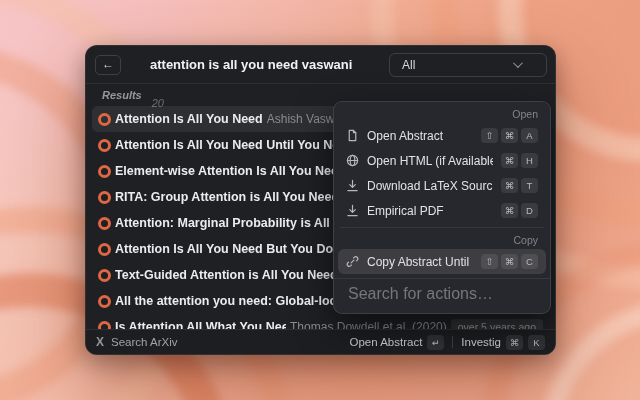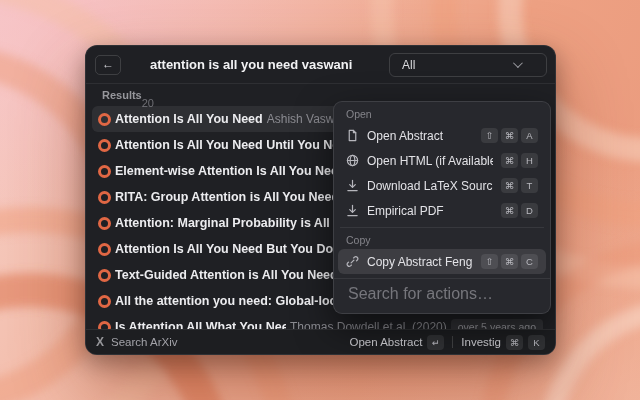--- a/index.html
+++ b/index.html
@@ -21,22 +21,22 @@
   .backbtn{width:24px;height:18px;flex:0 0 auto;border:1px solid rgba(255,255,255,.14);
     border-radius:5px;color:#cfcfd4;font-size:12px;line-height:17px;text-align:center;cursor:pointer;}
   .q{flex:1 1 auto;background:transparent;border:none;outline:none;color:#f2f2f4;
     font-size:13px;font-weight:700;font-family:inherit;min-width:0;margin-left:20px;}
   .dropdown{flex:0 0 auto;width:158px;height:24px;border:1px solid rgba(255,255,255,.14);
     border-radius:6px;display:flex;align-items:center;box-sizing:border-box;
     padding:0 26px 0 12px;color:#d8d8dc;font-size:12px;cursor:pointer;}
   .chev{margin-left:auto;width:6px;height:6px;border-right:1.5px solid #9a9aa0;
     border-bottom:1.5px solid #9a9aa0;transform:rotate(45deg) translateY(-2px);}
 
-  .results-bar{height:22px;display:flex;align-items:center;padding:0 16px;
-    font-size:11px;}
+  .results-bar{height:22px;display:flex;align-items:center;gap:10px;padding:0 16px;
+    font-size:11px;font-style:italic;}
   .results-label{color:#97979c;font-weight:700;}
   .results-count{color:#6e6e74;margin-top:16px;}
 
   
   .list{position:relative;}
   .row{height:26px;display:flex;align-items:center;column-gap:4px;margin:0 6px;
     padding:0 6px;border-radius:6px;overflow:hidden;cursor:pointer;}
   .row.sel{background:rgba(255,255,255,.07);}
   .ring{width:13px;height:13px;flex:0 0 auto;border:3px solid #e06744;border-radius:50%;
     box-sizing:border-box;}
@@ -59,21 +59,21 @@
   .fbtn{display:flex;align-items:center;gap:5px;color:#cfcfd4;font-size:11.5px;cursor:pointer;}
   .fsep{width:1px;height:12px;background:rgba(255,255,255,.16);}
   .cap{min-width:11px;height:15px;padding:0 3px;background:rgba(255,255,255,.09);
     border-radius:4px;font-size:9.5px;line-height:15px;text-align:center;color:#b9b9bf;}
   .cap:empty{display:none;}
 
   
   .panel{position:absolute;right:4px;bottom:40px;width:218px;z-index:5;
     background:#27282d;border:1px solid rgba(255,255,255,.11);border-radius:9px;
     box-shadow:0 14px 36px rgba(0,0,0,.55);padding:4px;box-sizing:border-box;}
-  .phead{height:17px;line-height:17px;padding:0 8px;font-size:10.5px;color:#84848a;}
+  .phead{height:17px;line-height:17px;padding:0 8px;font-size:10.5px;color:#84848a;text-align:right;}
   .pitem{height:25px;display:flex;align-items:center;gap:8px;padding:0 8px;
     border-radius:6px;cursor:pointer;}
   .pitem.sel{background:rgba(255,255,255,.10);}
   .plabel{color:#e2e2e6;font-size:12px;white-space:nowrap;overflow:hidden;}
   .pic{flex:0 0 auto;stroke:#b6b6bc;fill:none;stroke-width:1.3;stroke-linecap:round;
     stroke-linejoin:round;}
   .keys{margin-left:auto;display:flex;gap:3px;flex:0 0 auto;}
   .pdiv{height:1px;background:rgba(255,255,255,.08);margin:4px 2px;}
   .psearchwrap{border-top:1px solid rgba(255,255,255,.08);margin:4px -4px -1px;
     padding:5px 12px 6px;}
@@ -233,21 +233,21 @@
     <div class="pdiv"></div>
 
     <div class="phead">Copy</div>
 
     <div class="pitem sel">
       <svg class="pic" width="13" height="13" viewBox="0 0 14 14">
         <path d="M5.5 8.5l3-3"></path>
           <path d="M8.2 3.2l.9-.9a2.2 2.2 0 0 1 3.1 3.1l-.9.9"></path>
         <path d="M5.8 10.8l-.9.9a2.2 2.2 0 0 1-3.1-3.1l.9-.9"></path>
         </svg>
-      <span class="plabel">Copy Abstract Feng</span>
+      <span class="plabel">Copy Abstract Until</span>
       <span class="keys">
         <span class="cap">⇧</span>
         <span class="cap">⌘</span>
         <span class="cap">C</span>
       </span>
     </div>
 
     <div class="psearchwrap">
       <input class="psearch" placeholder="Search for actions…" style="">
     </div>

